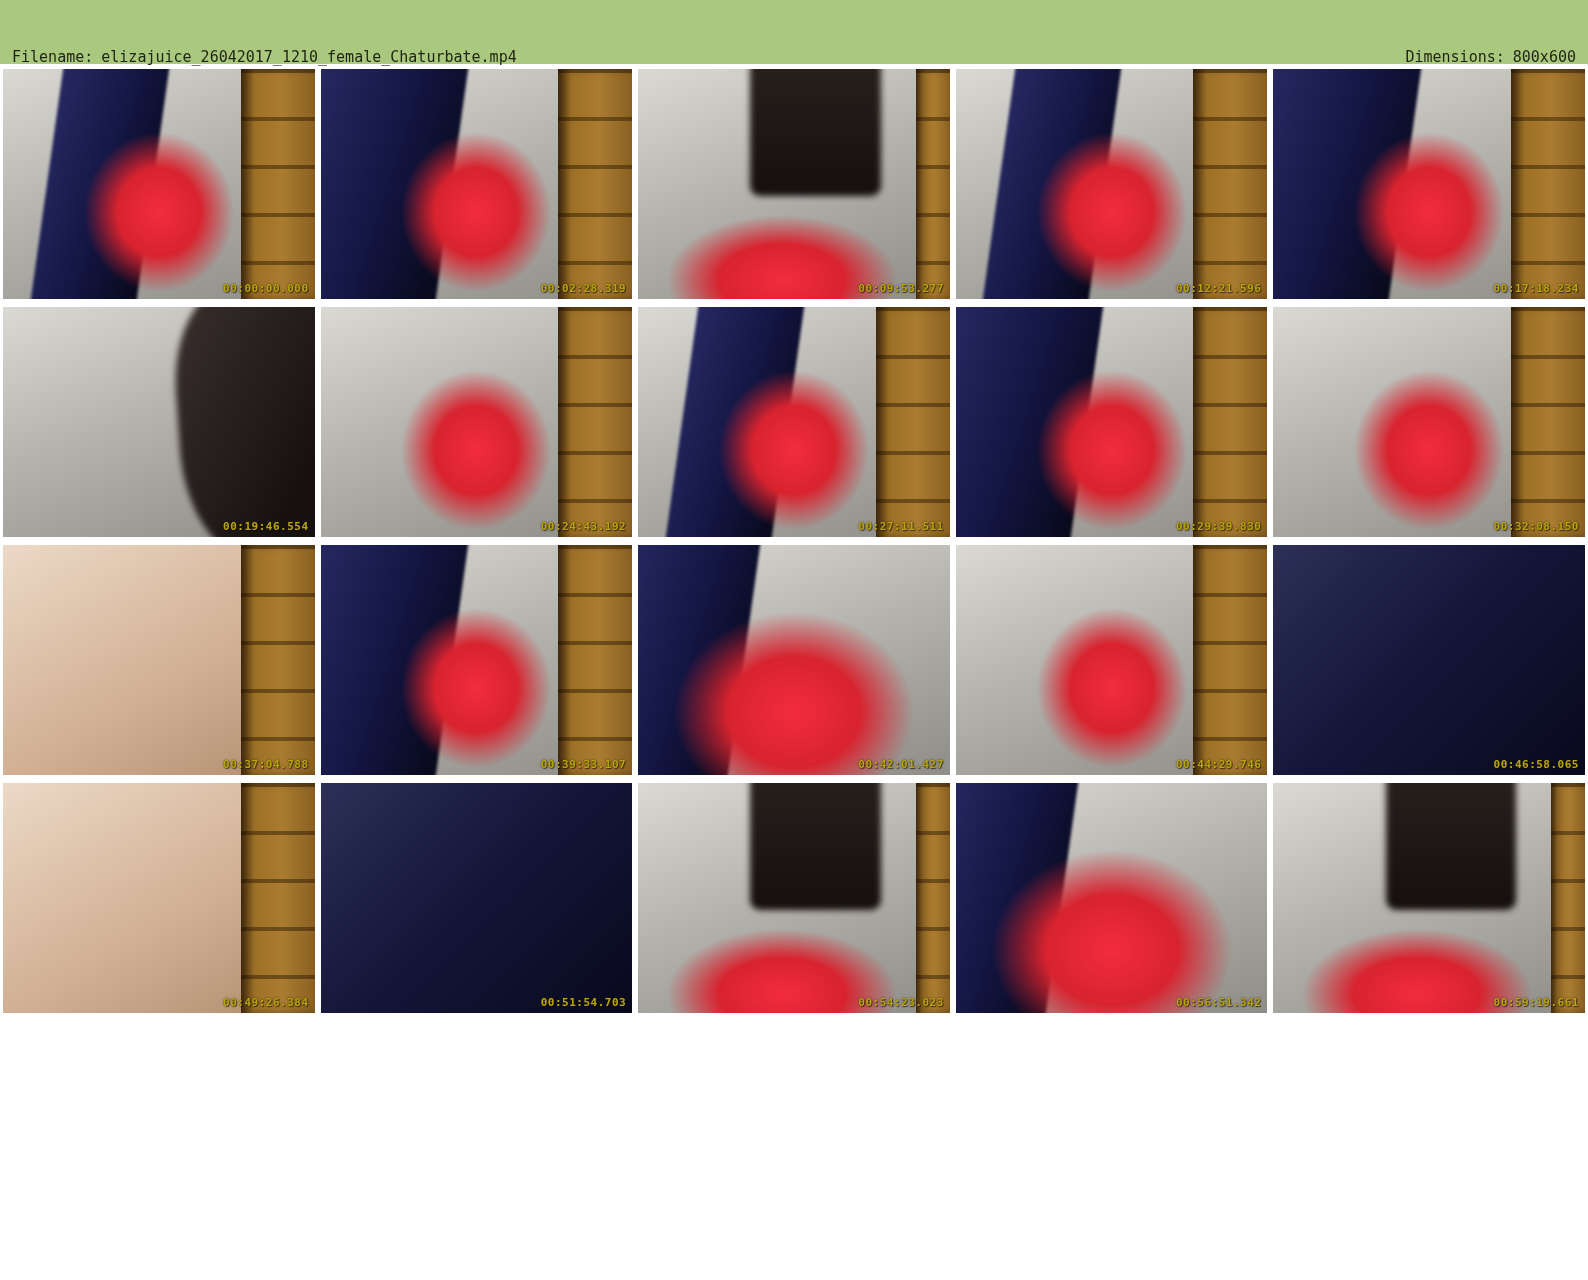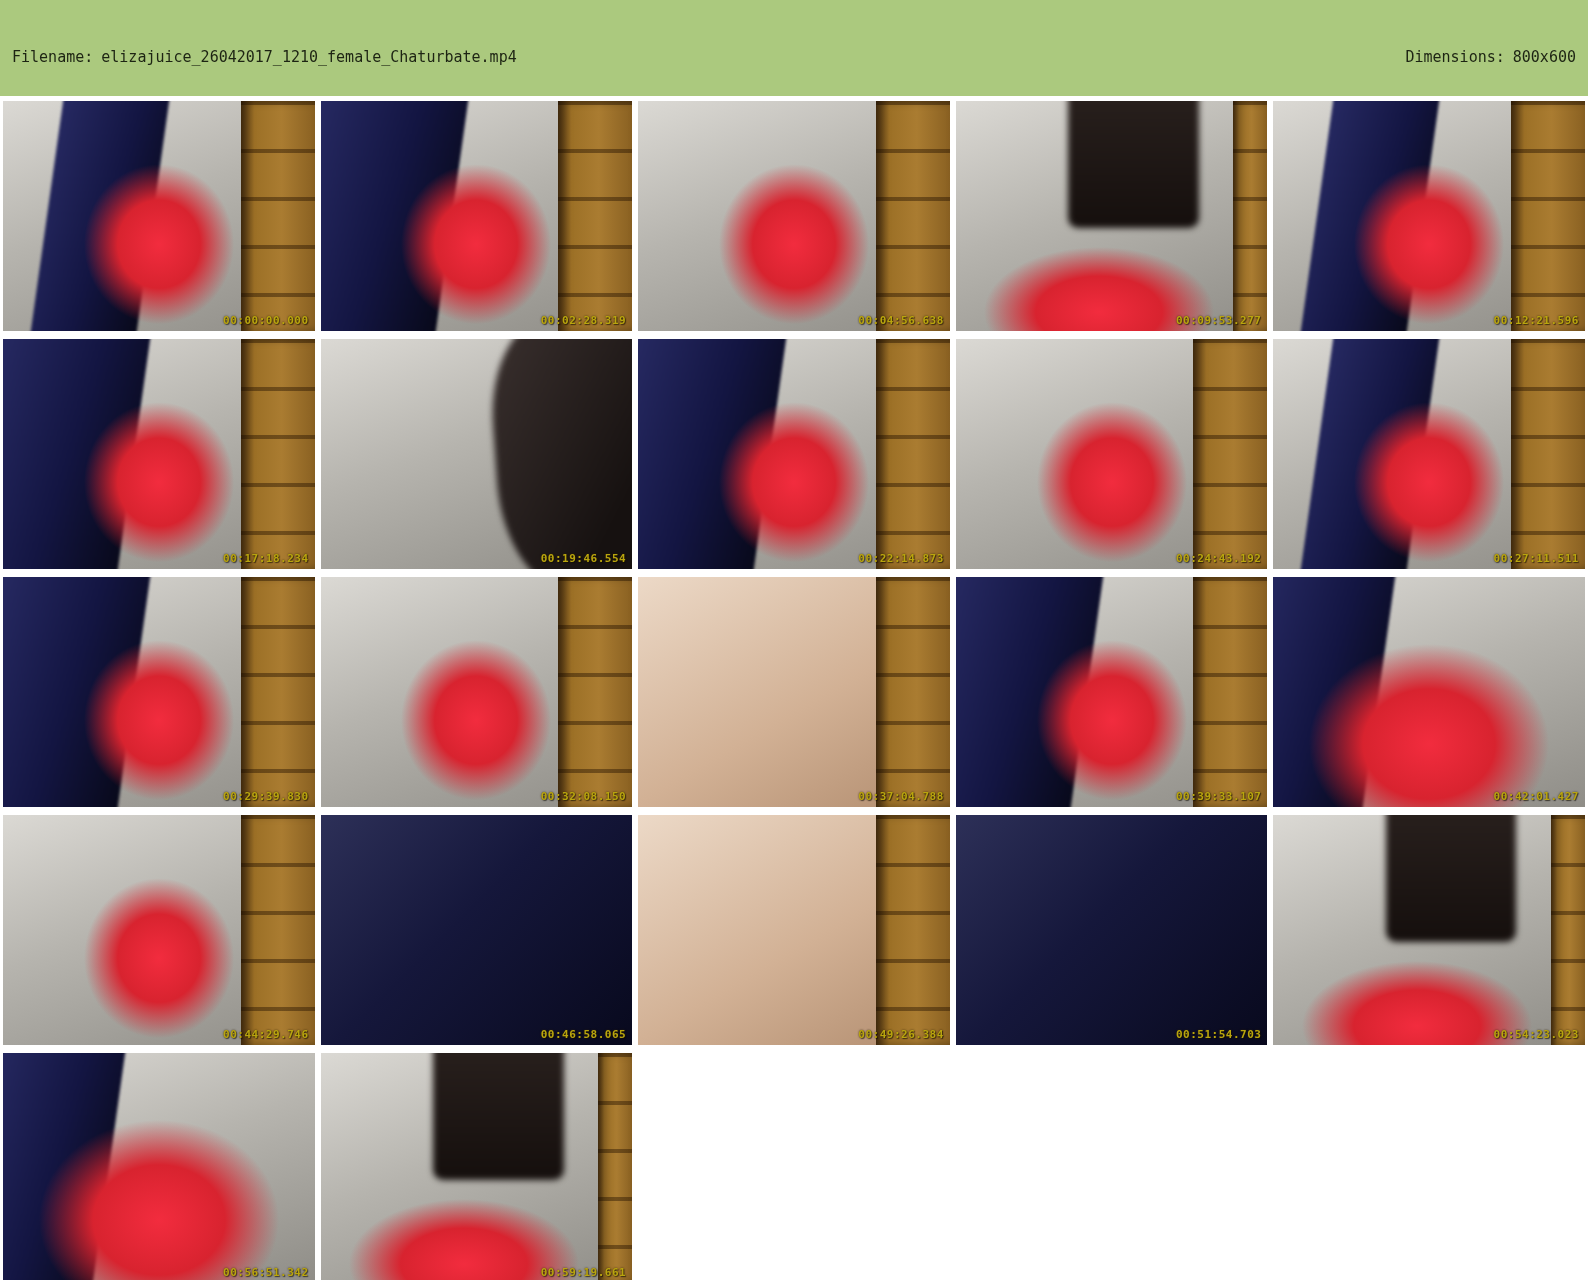--- a/index.html
+++ b/index.html
@@ -1,20 +1,20 @@
 <!DOCTYPE html>
 <html><head>
 <meta charset="utf-8">
 <style>
   html,body{margin:0;padding:0;background:#ffffff;}
   body{width:1588px;height:1280px;overflow:hidden;
        font-family:"DejaVu Sans Mono","Liberation Mono",monospace;}
 
   
-  .header{box-sizing:border-box;width:1588px;height:96px;background:#abc97e;
+  .header{box-sizing:border-box;width:1588px;height:64px;background:#abc97e;
           display:flex;justify-content:space-between;align-items:flex-start;
           padding:7px 12px 0 12px;color:#1d2413;font-size:15px;line-height:20px;}
   .header .col{white-space:pre;}
   .header .col.right{text-align:right;}
   .hline{display:block;}
   .hline .lbl{margin-right:8px;}
 
   
   .grid{box-sizing:border-box;width:1588px;padding:5px 3px 0 3px;
         display:grid;grid-template-columns:repeat(5,1fr);
@@ -78,26 +78,20 @@
       <div class="layer wood"></div>
       <span class="ts">00:00:00.000</span>
     </div>
     <div class="thumb v2">
       <div class="layer wall"></div>
       <div class="layer drape"></div>
       <div class="layer red"></div>
       <div class="layer wood"></div>
       <span class="ts">00:02:28.319</span>
     </div>
-    <div class="thumb v3">
-      <div class="layer wall"></div>
-      <div class="layer red"></div>
-      <div class="layer wood"></div>
-      <span class="ts">00:04:56.638</span>
-    </div>
     <div class="thumb v5">
       <div class="layer wall"></div>
       <div class="layer drape"></div>
       <div class="layer red"></div>
       <div class="layer wood"></div>
       <span class="ts">00:09:53.277</span>
     </div>
     <div class="thumb v1">
       <div class="layer wall"></div>
       <div class="layer drape"></div>
@@ -109,27 +103,20 @@
       <div class="layer wall"></div>
       <div class="layer drape"></div>
       <div class="layer red"></div>
       <div class="layer wood"></div>
       <span class="ts">00:17:18.234</span>
     </div>
     <div class="thumb v4">
       <div class="layer wall"></div>
       <div class="layer drape"></div>
       <span class="ts">00:19:46.554</span>
-    </div>
-    <div class="thumb v2">
-      <div class="layer wall"></div>
-      <div class="layer drape"></div>
-      <div class="layer red"></div>
-      <div class="layer wood"></div>
-      <span class="ts">00:22:14.873</span>
     </div>
     <div class="thumb v3">
       <div class="layer wall"></div>
       <div class="layer red"></div>
       <div class="layer wood"></div>
       <span class="ts">00:24:43.192</span>
     </div>
     <div class="thumb v1">
       <div class="layer wall"></div>
       <div class="layer drape"></div>

